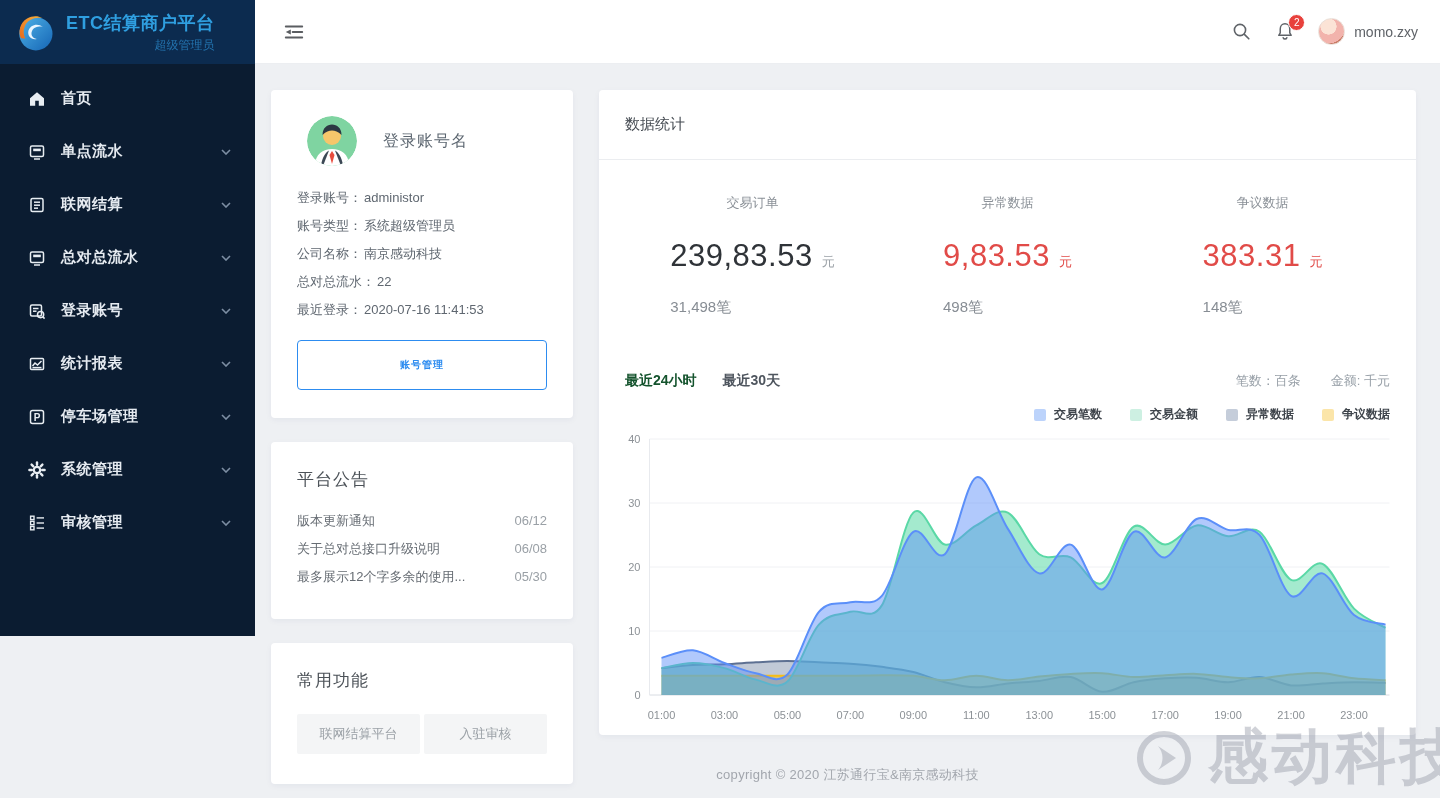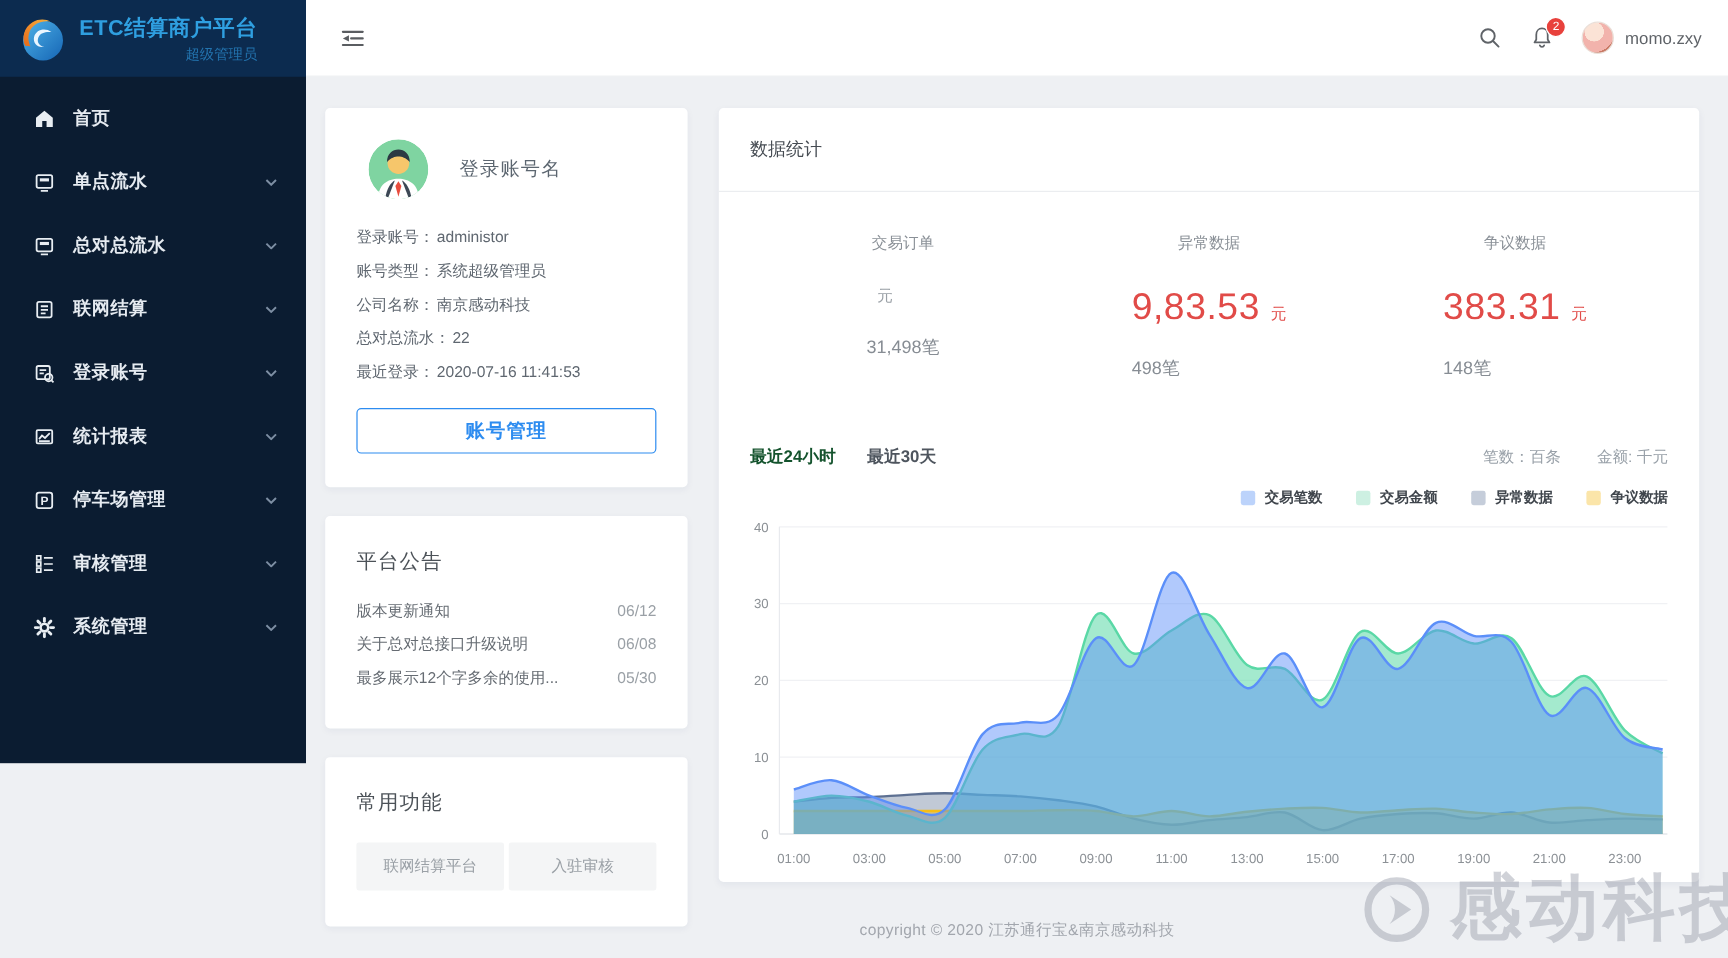--- a/index.html
+++ b/index.html
@@ -35,22 +35,22 @@
   .card { background:#fff; border-radius:4px; box-shadow:0 2px 6px rgba(20,40,90,.05); }
   .left-col { width:302px; flex:none; display:flex; flex-direction:column; gap:24px; }
 
   .profile-card { padding:26px 26px 28px; }
   .profile-head { display:flex; align-items:center; padding-left:10px; }
   .avatar-lg { width:50px; height:50px; border-radius:50%; overflow:hidden; flex:none; }
   .profile-title { margin-left:26px; font-size:16px; color:#5c6670; letter-spacing:1px; }
   .profile-fields { margin-top:18px; }
   .pf-row { font-size:13px; color:#5f6770; line-height:28px; display:flex; }
   .pf-val { margin-left:2px; }
-  .account-btn { margin-top:16px; width:100%; height:38px; background:#fff; border:1px solid #2d8cf0; color:#2d8cf0;
-                 border-radius:4px; font-size:16px; font-weight:700; cursor:pointer; letter-spacing:1px; }
+  .account-btn { margin-top:16px; width:100%; height:50px; background:#fff; border:1px solid #2d8cf0; color:#2d8cf0;
+                 border-radius:4px; font-size:10px; font-weight:700; cursor:pointer; letter-spacing:1px; }
 
   .notice-card { padding:26px 26px 28px; }
   .card-h { font-size:17px; color:#4c5258; letter-spacing:1px; }
   .notice-list { margin-top:16px; }
   .notice-row { display:flex; align-items:center; font-size:13px; line-height:28px; cursor:pointer; }
   .notice-text { color:#666c73; white-space:nowrap; overflow:hidden; text-overflow:ellipsis; flex:1; }
   .notice-date { color:#9aa0a6; margin-left:12px; flex:none; }
 
   .quick-card { padding:26px 26px 30px; }
   .quick-btns { margin-top:22px; display:flex; gap:4px; }
@@ -134,43 +134,43 @@
       <span class="nav-caret">
         <svg width="10" height="6" viewBox="0 0 10 6">
             <polyline points="1,1 5,5 9,1" fill="none" stroke="#7d8ea3" stroke-width="1.6"></polyline>
           </svg>
       </span>
     </div>
 
     <div class="nav-item">
       <span class="nav-icon">
         <svg viewBox="0 0 18 18" width="18" height="18" fill="none" stroke="#e8edf2" stroke-width="1.5">
-          <rect x="2.5" y="3" width="13" height="10.5" rx="1.5"></rect>
-            <rect x="5.2" y="5.6" width="7.6" height="2.6" fill="#e8edf2" stroke="none"></rect>
-            <line x1="6" y1="16" x2="12" y2="16"></line>
-          </svg>
-      </span>
-      <span class="nav-label">总对总流水</span>
-      <span class="nav-caret">
-        <svg width="10" height="6" viewBox="0 0 10 6">
-            <polyline points="1,1 5,5 9,1" fill="none" stroke="#7d8ea3" stroke-width="1.6"></polyline>
-          </svg>
-      </span>
-    </div>
-
-    <div class="nav-item">
-      <span class="nav-icon">
-        <svg viewBox="0 0 18 18" width="18" height="18" fill="none" stroke="#e8edf2" stroke-width="1.5">
           <rect x="3" y="2.5" width="12" height="13" rx="1.5"></rect>
             <line x1="6" y1="6.2" x2="12" y2="6.2"></line>
             <line x1="6" y1="9.2" x2="12" y2="9.2"></line>
             <line x1="6" y1="12.2" x2="10" y2="12.2"></line>
           </svg>
       </span>
       <span class="nav-label">联网结算</span>
+      <span class="nav-caret">
+        <svg width="10" height="6" viewBox="0 0 10 6">
+            <polyline points="1,1 5,5 9,1" fill="none" stroke="#7d8ea3" stroke-width="1.6"></polyline>
+          </svg>
+      </span>
+    </div>
+
+    <div class="nav-item">
+      <span class="nav-icon">
+        <svg viewBox="0 0 18 18" width="18" height="18" fill="none" stroke="#e8edf2" stroke-width="1.5">
+          <rect x="2.5" y="3" width="13" height="10.5" rx="1.5"></rect>
+            <rect x="5.2" y="5.6" width="7.6" height="2.6" fill="#e8edf2" stroke="none"></rect>
+            <line x1="6" y1="16" x2="12" y2="16"></line>
+          </svg>
+      </span>
+      <span class="nav-label">总对总流水</span>
       <span class="nav-caret">
         <svg width="10" height="6" viewBox="0 0 10 6">
             <polyline points="1,1 5,5 9,1" fill="none" stroke="#7d8ea3" stroke-width="1.6"></polyline>
           </svg>
       </span>
     </div>
 
     <div class="nav-item">
       <span class="nav-icon">
         <svg viewBox="0 0 18 18" width="18" height="18" fill="none" stroke="#e8edf2" stroke-width="1.5">
@@ -206,39 +206,20 @@
     </div>
 
     <div class="nav-item">
       <span class="nav-icon">
         <svg viewBox="0 0 18 18" width="18" height="18">
             <rect x="2.5" y="2.5" width="13" height="13" rx="2" fill="none" stroke="#e8edf2" stroke-width="1.5"></rect>
         <text x="9" y="13" text-anchor="middle" font-size="10" font-weight="bold" fill="#e8edf2" font-family="Liberation Sans, sans-serif">P</text>
           </svg>
       </span>
       <span class="nav-label">停车场管理</span>
-      <span class="nav-caret">
-        <svg width="10" height="6" viewBox="0 0 10 6">
-            <polyline points="1,1 5,5 9,1" fill="none" stroke="#7d8ea3" stroke-width="1.6"></polyline>
-          </svg>
-      </span>
-    </div>
-
-    <div class="nav-item">
-      <span class="nav-icon">
-        <svg viewBox="0 0 18 18" width="18" height="18" fill="none" stroke="#e8edf2" stroke-width="1.4">
-          <rect x="2.6" y="2.2" width="3.4" height="3.4"></rect>
-            <rect x="2.6" y="7.3" width="3.4" height="3.4"></rect>
-            <rect x="2.6" y="12.4" width="3.4" height="3.4"></rect>
-          <line x1="8.6" y1="3.9" x2="16" y2="3.9"></line>
-            <line x1="8.6" y1="9" x2="16" y2="9"></line>
-            <line x1="8.6" y1="14.1" x2="16" y2="14.1"></line>
-          </svg>
-      </span>
-      <span class="nav-label">审核管理</span>
       <span class="nav-caret">
         <svg width="10" height="6" viewBox="0 0 10 6">
             <polyline points="1,1 5,5 9,1" fill="none" stroke="#7d8ea3" stroke-width="1.6"></polyline>
           </svg>
       </span>
     </div>
 
     <div class="nav-item">
       <span class="nav-icon">
         <svg viewBox="0 0 18 18" width="18" height="18" stroke="#e8edf2" fill="none" stroke-linecap="round">
@@ -249,20 +230,39 @@
             <line x1="9" y1="14.2" x2="9" y2="16.6"></line>
               <line x1="5.3" y1="12.7" x2="3.6" y2="14.4"></line>
             <line x1="3.8" y1="9" x2="1.4" y2="9"></line>
               <line x1="5.3" y1="5.3" x2="3.6" y2="3.6"></line>
             <line x1="9" y1="3.8" x2="9" y2="1.4"></line>
               <line x1="12.7" y1="5.3" x2="14.4" y2="3.6"></line>
           </g>
           </svg>
       </span>
       <span class="nav-label">系统管理</span>
+      <span class="nav-caret">
+        <svg width="10" height="6" viewBox="0 0 10 6">
+            <polyline points="1,1 5,5 9,1" fill="none" stroke="#7d8ea3" stroke-width="1.6"></polyline>
+          </svg>
+      </span>
+    </div>
+
+    <div class="nav-item">
+      <span class="nav-icon">
+        <svg viewBox="0 0 18 18" width="18" height="18" fill="none" stroke="#e8edf2" stroke-width="1.4">
+          <rect x="2.6" y="2.2" width="3.4" height="3.4"></rect>
+            <rect x="2.6" y="7.3" width="3.4" height="3.4"></rect>
+            <rect x="2.6" y="12.4" width="3.4" height="3.4"></rect>
+          <line x1="8.6" y1="3.9" x2="16" y2="3.9"></line>
+            <line x1="8.6" y1="9" x2="16" y2="9"></line>
+            <line x1="8.6" y1="14.1" x2="16" y2="14.1"></line>
+          </svg>
+      </span>
+      <span class="nav-label">审核管理</span>
       <span class="nav-caret">
         <svg width="10" height="6" viewBox="0 0 10 6">
             <polyline points="1,1 5,5 9,1" fill="none" stroke="#7d8ea3" stroke-width="1.6"></polyline>
           </svg>
       </span>
     </div>
   </nav>
 </aside>
 
 <div class="main">
@@ -372,20 +372,21 @@
     </div>
 
     <section class="card stats-card">
       <div class="panel-title">数据统计</div>
 
       <div class="stats-row">
         <div class="stat">
           <div class="stat-inner">
             <span class="stat-label">交易订单</span>
             <div class="stat-num">
+              <span class="stat-value" style="color: rgb(47, 51, 56);">239,83.53</span>
               <span class="stat-unit" style="color: rgb(154, 160, 166);">元</span>
             </div>
             <div class="stat-count">31,498笔</div>
           </div>
         </div>
         <div class="stat">
           <div class="stat-inner">
             <span class="stat-label">异常数据</span>
             <div class="stat-num">
               <span class="stat-value" style="color: rgb(225, 75, 72);">9,83.53</span>

